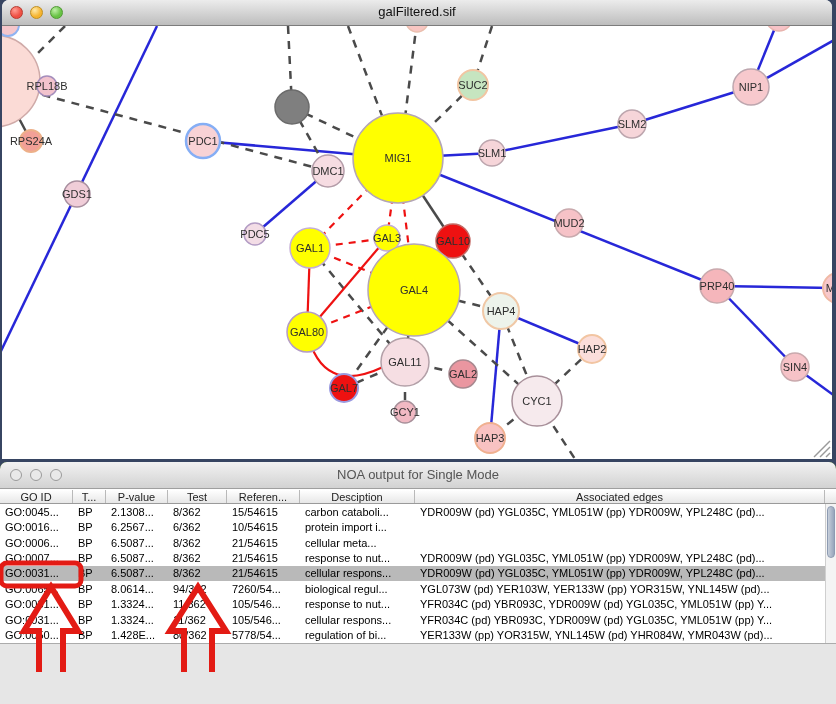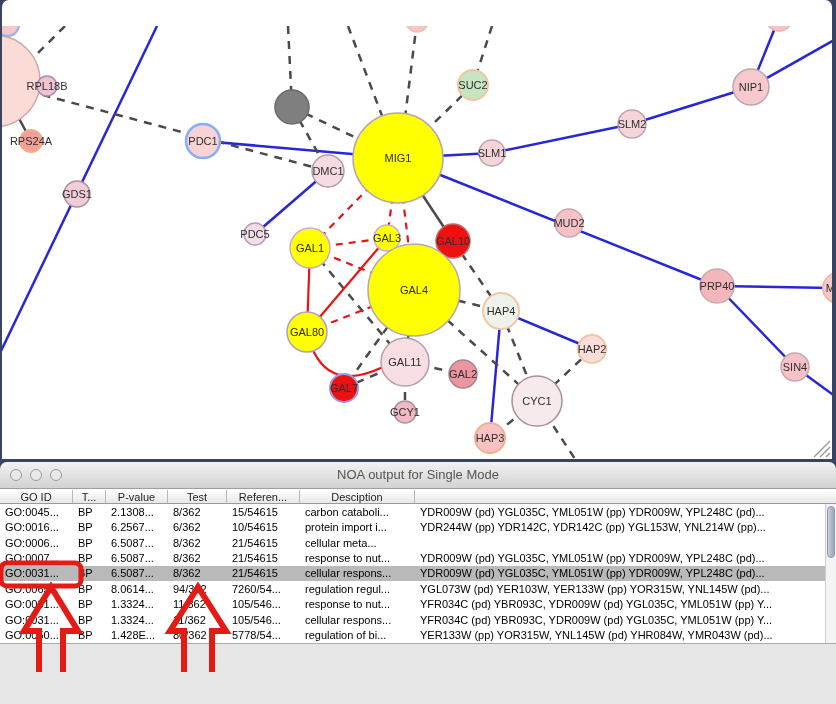--- a/index.html
+++ b/index.html
@@ -46,20 +46,28 @@
           background:linear-gradient(90deg,#c7cfdb,#97a5bb);border:1px solid #8d9bb2;box-sizing:border-box;}
   .noa-lower{position:absolute;left:0;top:181px;width:836px;height:61px;background:#e6e6e6;
              border-top:1px solid #ababab;box-sizing:border-box;}
   
   .anno{position:absolute;left:0;top:0;width:836px;height:704px;pointer-events:none;}
 </style>
 </head>
 <body>
 
 <div class="net-window">
+  <div class="titlebar">
+    <div class="lights">
+      <span class="light red"></span>
+      <span class="light yellow"></span>
+      <span class="light green"></span>
+    </div>
+    <div class="title">galFiltered.sif</div>
+  </div>
   <div class="net-canvas">
     <svg id="net-svg" width="830" height="433" xmlns="http://www.w3.org/2000/svg">
         <line x1="155" y1="0" x2="-2" y2="327" stroke="#2727d8" stroke-width="2.5"></line>
         <line x1="201" y1="115" x2="396" y2="132" stroke="#2727d8" stroke-width="2.5"></line>
         <line x1="396" y1="132" x2="490" y2="127" stroke="#2727d8" stroke-width="2.5"></line>
         <line x1="490" y1="127" x2="630" y2="98" stroke="#2727d8" stroke-width="2.5"></line>
         <line x1="630" y1="98" x2="749" y2="61" stroke="#2727d8" stroke-width="2.5"></line>
         <line x1="749" y1="61" x2="834" y2="13" stroke="#2727d8" stroke-width="2.5"></line>
         <line x1="749" y1="61" x2="777" y2="-8" stroke="#2727d8" stroke-width="2.5"></line>
         <line x1="396" y1="132" x2="715" y2="260" stroke="#2727d8" stroke-width="2.5"></line>
@@ -179,40 +187,40 @@
     </div>
     <div class="title">NOA output for Single Mode</div>
   </div>
   <div class="tbl-header" id="tbl-header">
       <div class="hcell" style="width: 73px;">GO ID</div>
       <div class="hcell" style="width: 33px;">T...</div>
       <div class="hcell" style="width: 62px;">P-value</div>
       <div class="hcell" style="width: 59px;">Test</div>
       <div class="hcell" style="width: 73px;">Referen...</div>
       <div class="hcell" style="width: 115px;">Desciption</div>
+      <div class="hcell" style="width: 410px;">Associated edges</div>
     </div>
   <div class="hdr-corner"></div>
   <div class="tbl-body" id="tbl-body">
       <div class="trow">
         <div class="tcell" style="width: 73px;">GO:0045...</div>
         <div class="tcell" style="width: 33px;">BP</div>
         <div class="tcell" style="width: 62px;">2.1308...</div>
         <div class="tcell" style="width: 59px;">8/362</div>
         <div class="tcell" style="width: 73px;">15/54615</div>
         <div class="tcell" style="width: 115px;">carbon cataboli...</div>
         <div class="tcell" style="width: 410px;">YDR009W (pd) YGL035C, YML051W (pp) YDR009W, YPL248C (pd)...</div>
       </div>
       <div class="trow">
         <div class="tcell" style="width: 73px;">GO:0016...</div>
         <div class="tcell" style="width: 33px;">BP</div>
         <div class="tcell" style="width: 62px;">6.2567...</div>
         <div class="tcell" style="width: 59px;">6/362</div>
         <div class="tcell" style="width: 73px;">10/54615</div>
         <div class="tcell" style="width: 115px;">protein import i...</div>
-        <div class="tcell" style="width: 410px;">YDR244W (pp) YDR142C, YDR142C (pp) YGL153W, YNL214W (pp)...</div>
       </div>
       <div class="trow">
         <div class="tcell" style="width: 73px;">GO:0006...</div>
         <div class="tcell" style="width: 33px;">BP</div>
         <div class="tcell" style="width: 62px;">6.5087...</div>
         <div class="tcell" style="width: 59px;">8/362</div>
         <div class="tcell" style="width: 73px;">21/54615</div>
         <div class="tcell" style="width: 115px;">cellular meta...</div>
       </div>
       <div class="trow">
@@ -232,21 +240,21 @@
         <div class="tcell" style="width: 73px;">21/54615</div>
         <div class="tcell" style="width: 115px;">cellular respons...</div>
         <div class="tcell" style="width: 410px;">YDR009W (pd) YGL035C, YML051W (pp) YDR009W, YPL248C (pd)...</div>
       </div>
       <div class="trow">
         <div class="tcell" style="width: 73px;">GO:0065...</div>
         <div class="tcell" style="width: 33px;">BP</div>
         <div class="tcell" style="width: 62px;">8.0614...</div>
         <div class="tcell" style="width: 59px;">94/362</div>
         <div class="tcell" style="width: 73px;">7260/54...</div>
-        <div class="tcell" style="width: 115px;">regulation regul...</div>
+        <div class="tcell" style="width: 115px;">biological regul...</div>
         <div class="tcell" style="width: 410px;">YGL073W (pd) YER103W, YER133W (pp) YOR315W, YNL145W (pd)...</div>
       </div>
       <div class="trow">
         <div class="tcell" style="width: 73px;">GO:0031...</div>
         <div class="tcell" style="width: 33px;">BP</div>
         <div class="tcell" style="width: 62px;">1.3324...</div>
         <div class="tcell" style="width: 59px;">11/362</div>
         <div class="tcell" style="width: 73px;">105/546...</div>
         <div class="tcell" style="width: 115px;">response to nut...</div>
         <div class="tcell" style="width: 410px;">YFR034C (pd) YBR093C, YDR009W (pd) YGL035C, YML051W (pp) Y...</div>

